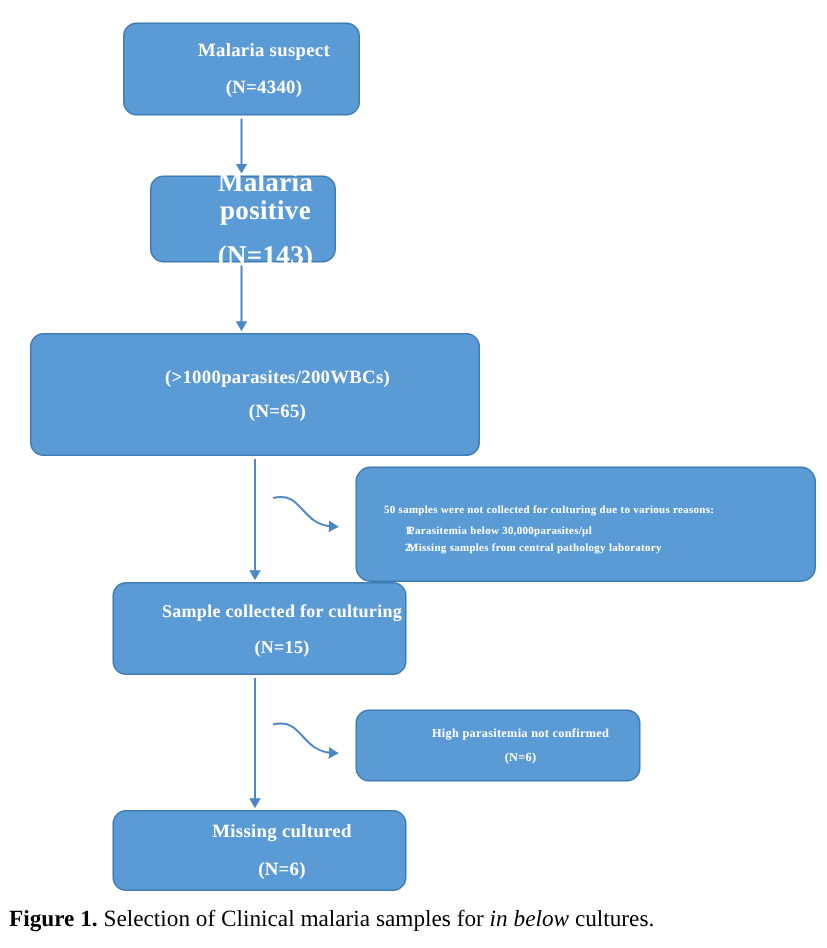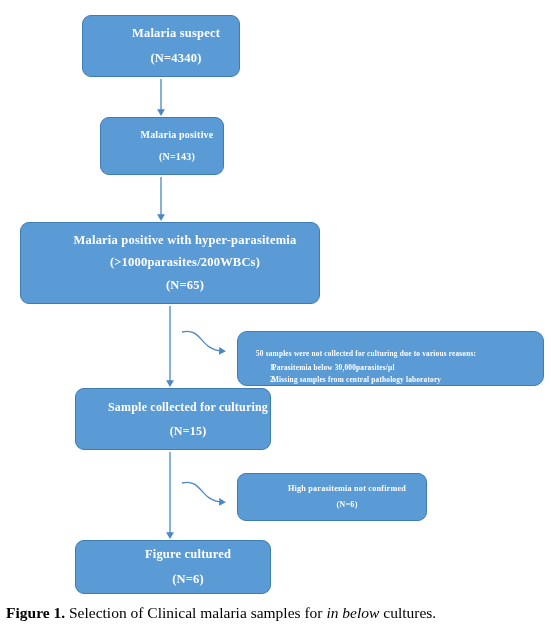--- a/index.html
+++ b/index.html
@@ -40,32 +40,32 @@
     padding-left: 30px;
   }
   .node .ln {
     display: block;
     line-height: 1.05;
   }
   .node .ln + .ln { margin-top: 11px; }
 
   
   #node-suspect    { left: 82px;  top: 15px;  width: 158px; height: 62px;  font-size: 12.5px; }
-  #node-positive   { left: 100px; top: 117px; width: 124px; height: 58px;  font-size: 10px; }
+  #node-positive   { left: 100px; top: 117px; width: 124px; height: 58px;  font-size: 18px; }
   #node-hyper      { left: 20px;  top: 222px; width: 300px; height: 82px;  font-size: 12.5px; }
   #node-collected  { left: 75px;  top: 388px; width: 196px; height: 62px;  font-size: 12px; }
   #node-cultured   { left: 75px;  top: 540px; width: 196px; height: 54px;  font-size: 12.5px; }
 
   #node-hyper .ln + .ln { margin-top: 9px; }
 
   
   #note-notcollected {
-    left: 237px; top: 331px; width: 307px; height: 55px;
+    left: 237px; top: 311px; width: 307px; height: 77px;
     align-items: stretch;
-    justify-content: flex-end;
+    justify-content: center;
     text-align: left;
     font-size: 7.3px;
     padding: 7px 8px 0 8px;
     border-radius: 10px;
   }
   #note-notcollected .note-head {
     display: block;
     line-height: 1.1;
     padding-left: 10px;
     white-space: nowrap;
@@ -139,21 +139,20 @@
     <span class="ln">Malaria suspect</span>
     <span class="ln">(N=4340)</span>
   </div>
 
   <div class="node" id="node-positive">
     <span class="ln">Malaria positive</span>
     <span class="ln">(N=143)</span>
   </div>
 
   <div class="node" id="node-hyper">
-    <span class="ln">Malaria positive with hyper-parasitemia</span>
     <span class="ln">(&gt;1000parasites/200WBCs)</span>
     <span class="ln">(N=65)</span>
   </div>
 
   <div class="node" id="note-notcollected">
     <span class="note-head">50 samples were not collected for culturing due to various reasons:</span>
     <ol>
       <li>
         <span class="num">1.</span>
         <span class="txt">Parasitemia below 30,000parasites/µl</span>
@@ -169,21 +168,21 @@
     <span class="ln">Sample collected for culturing</span>
     <span class="ln">(N=15)</span>
   </div>
 
   <div class="node" id="note-highpara">
     <span class="ln">High parasitemia not confirmed</span>
     <span class="ln">(N=6)</span>
   </div>
 
   <div class="node" id="node-cultured">
-    <span class="ln">Figure cultured</span>
+    <span class="ln">Missing cultured</span>
     <span class="ln">(N=6)</span>
   </div>
 
 </div>
 
 <div id="caption">
   <span class="cap-label">Figure 1.</span><span> Selection of Clinical malaria samples for </span><span class="cap-ital">in below</span><span> cultures.</span>
 </div>
 
 </body></html>

